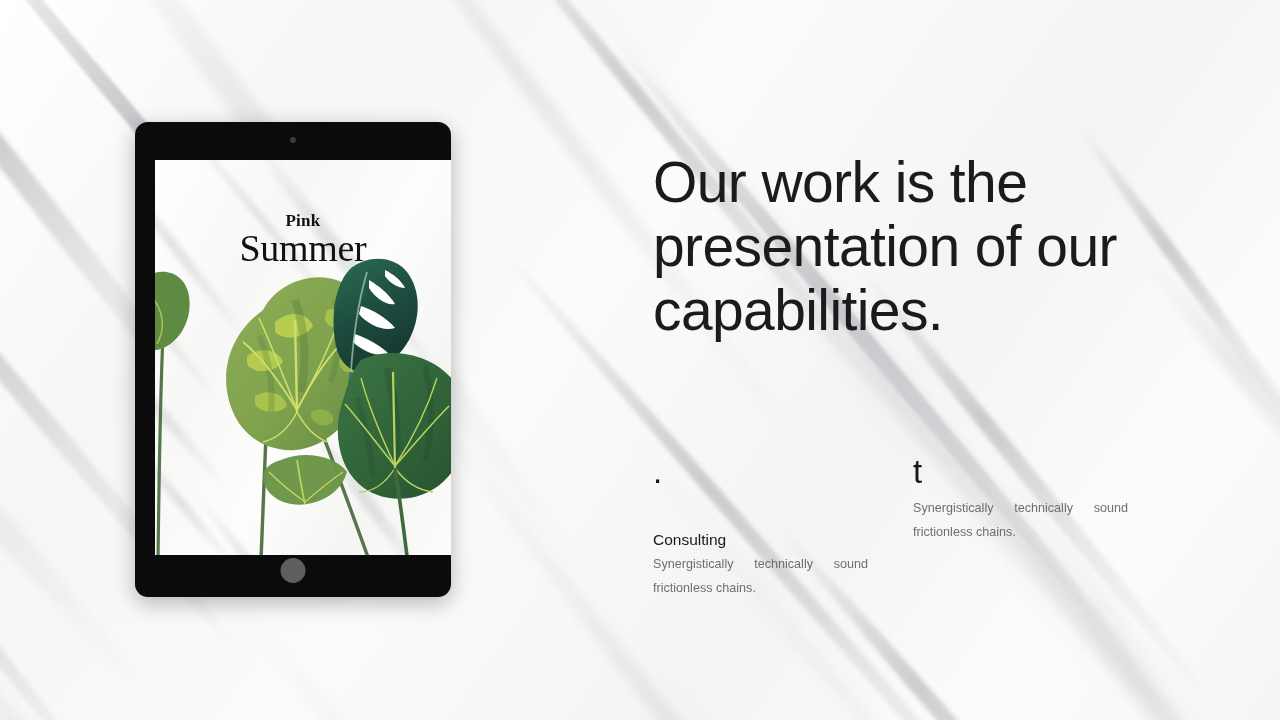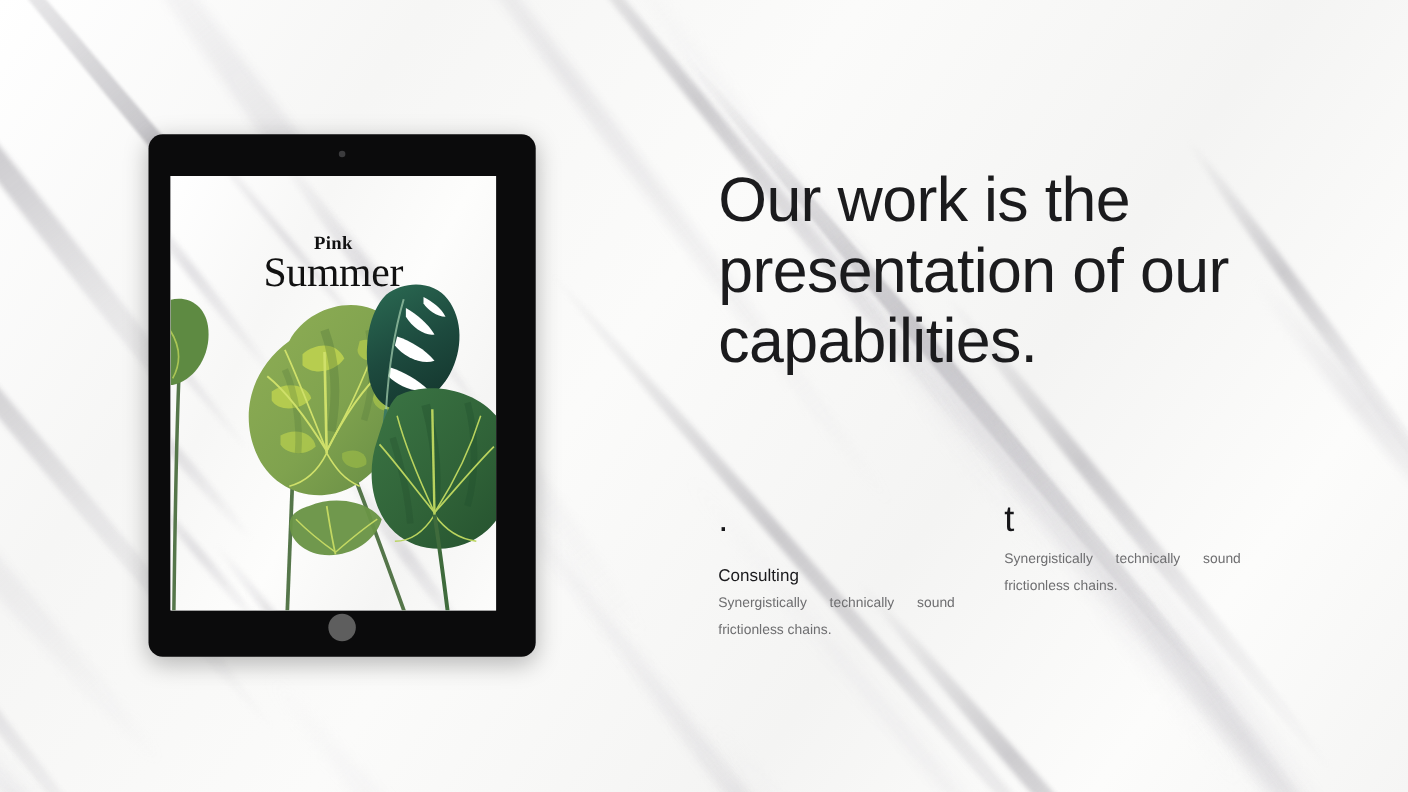--- a/index.html
+++ b/index.html
@@ -40,21 +40,21 @@
   }
   .vein.dark {
     background:linear-gradient(to right, rgba(255,255,255,0) 0%, rgba(146,144,152,.48) 40%, rgba(255,255,255,0) 100%);
     filter:blur(1.6px);
   }
 
   
   #tablet {
     position:absolute;
     left:135px; top:122px;
-    width:352px; height:475px;
+    width:316px; height:475px;
     background:#0b0b0c;
     border-radius:13px;
     box-shadow:0 6px 22px rgba(0,0,0,.28);
     z-index:5;
   }
   #camera-dot {
     position:absolute;
     left:50%; top:15px;
     transform:translateX(-50%);
     width:6px; height:6px;
@@ -113,21 +113,21 @@
   }
 
   #features { position:absolute; top:452px; left:0; width:520px; display:flex; }
   .feature { width:260px; }
   .feature-icon {
     font-size:33px; font-weight:400; color:#17171a;
     line-height:40px; height:42px; display:block;
   }
   .feature-title {
     font-size:15.5px; font-weight:400; color:#1a1a1d;
-    margin-top:20px; line-height:20px;
+    margin-top:36px; line-height:20px;
   }
   .feature-desc {
     font-size:12.6px; color:#6e6e70; line-height:24px;
     margin-top:2px; width:215px; text-align:justify;
   }
 </style>
 </head>
 <body>
 
 <div id="slide">

